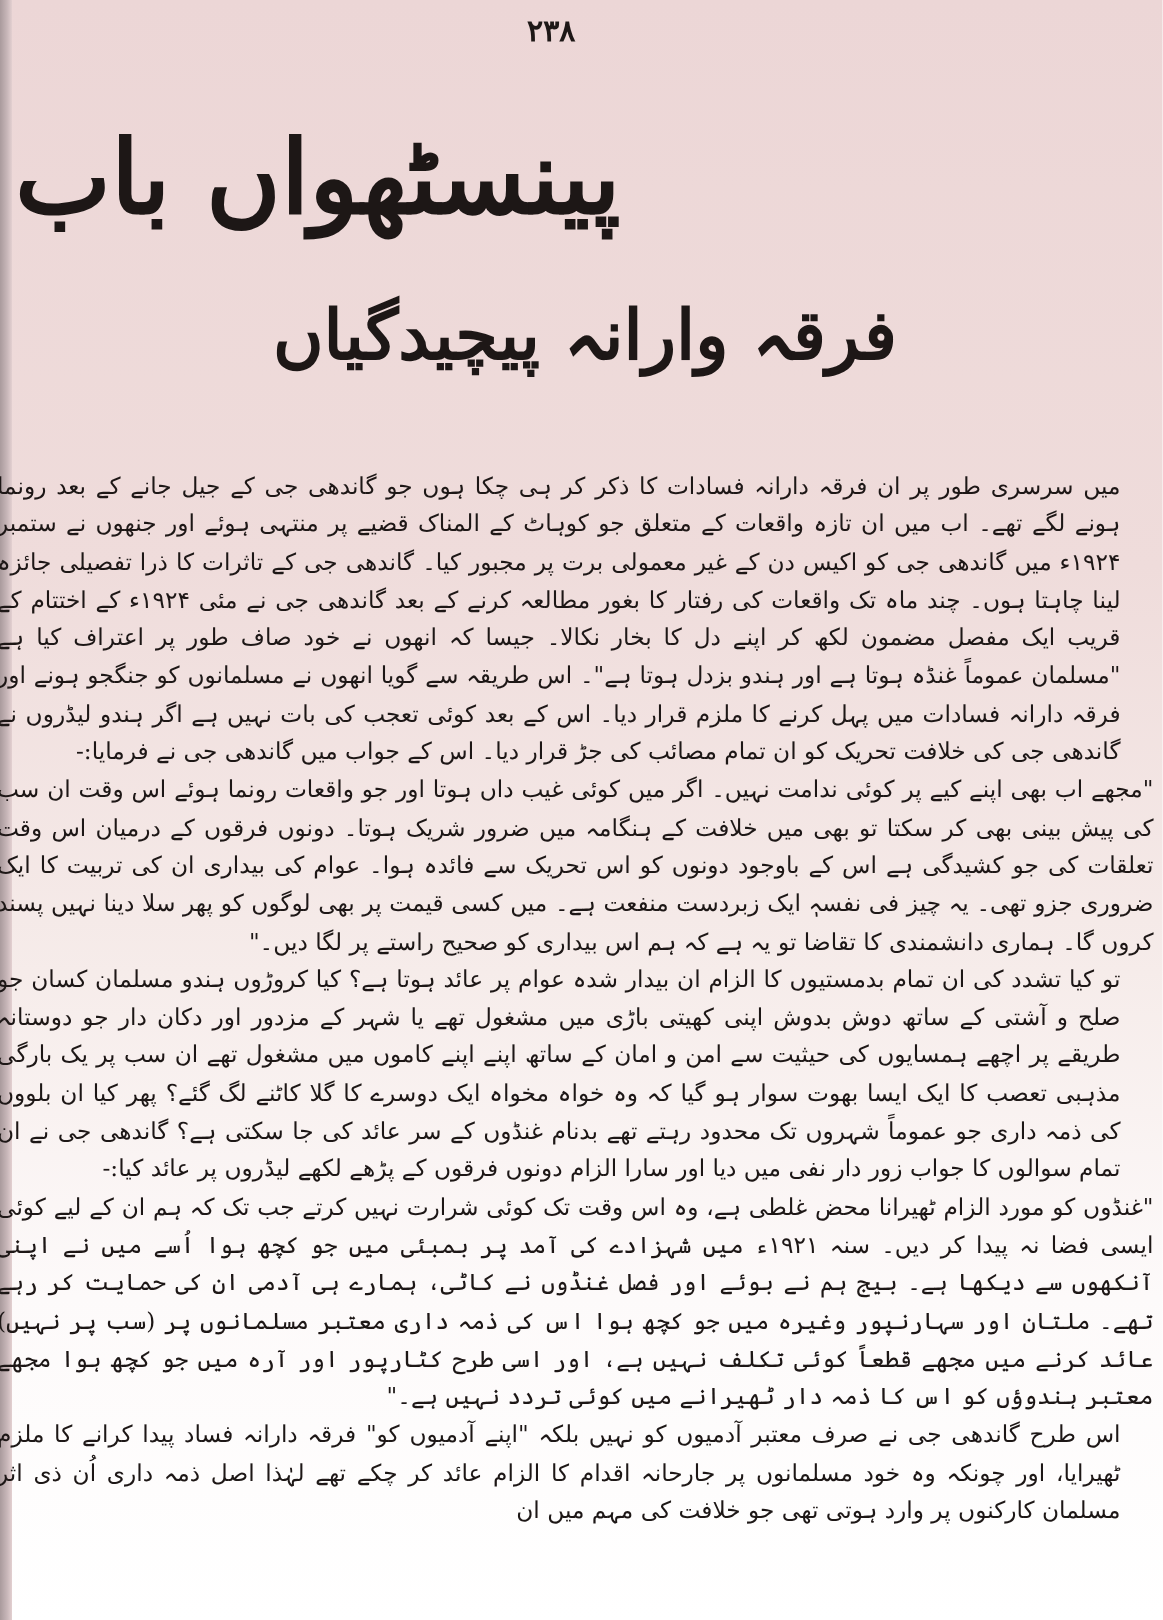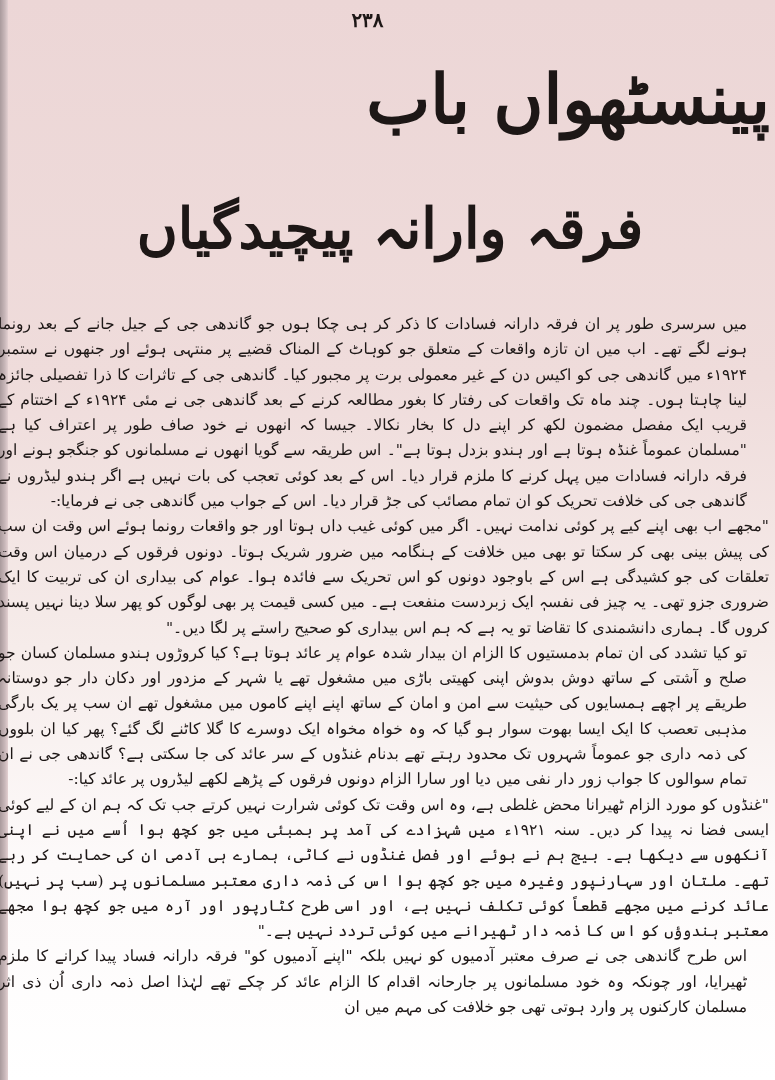--- a/index.html
+++ b/index.html
@@ -16,26 +16,26 @@
   .page {
     position: absolute; left: 10px; top: 0; width: 765px; height: 836px;
     direction: rtl;
   }
   .page-number {
     position: absolute; top: 8px; left: 0; width: 775px; text-align: center;
     font-size: 20px; font-weight: bold; direction: rtl; letter-spacing: 2px;
     margin-left: -30px;
   }
   .chapter-title {
-    position: absolute; top: 62px; left: 0; width: 760px; text-align: right;
+    position: absolute; top: 82px; left: 0; width: 760px; text-align: left;
     font-size: 68px; font-weight: bold; line-height: 1.1; letter-spacing: 2px;
   }
   .chapter-subtitle {
     position: absolute; top: 198px; left: 0; width: 760px; text-align: center;
-    font-size: 56px; font-weight: bold; line-height: 1.1;
+    font-size: 46px; font-weight: bold; line-height: 1.1;
   }
   .body-text {
     position: absolute; top: 312px; right: 0; left: -12px;
     font-size: 15.5px; line-height: 25.3px;
     text-align: justify; text-align-last: right;
   }
   .body-text p { margin: 0; }
   .indent { padding-right: 28px; }
   .quote { padding-right: 6px; }
 </style>

